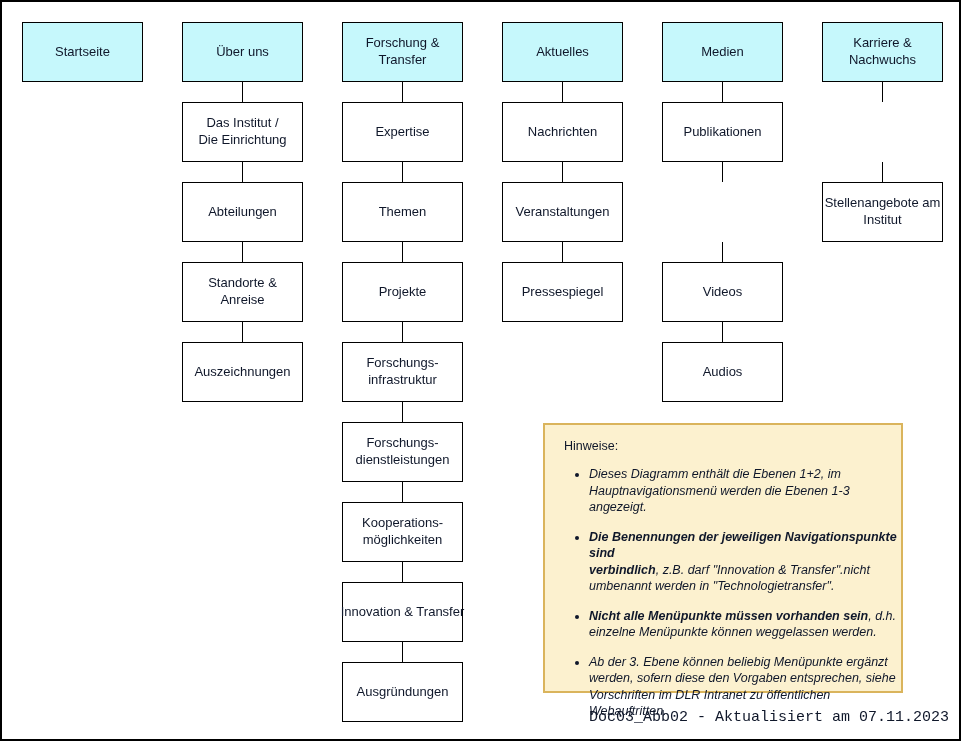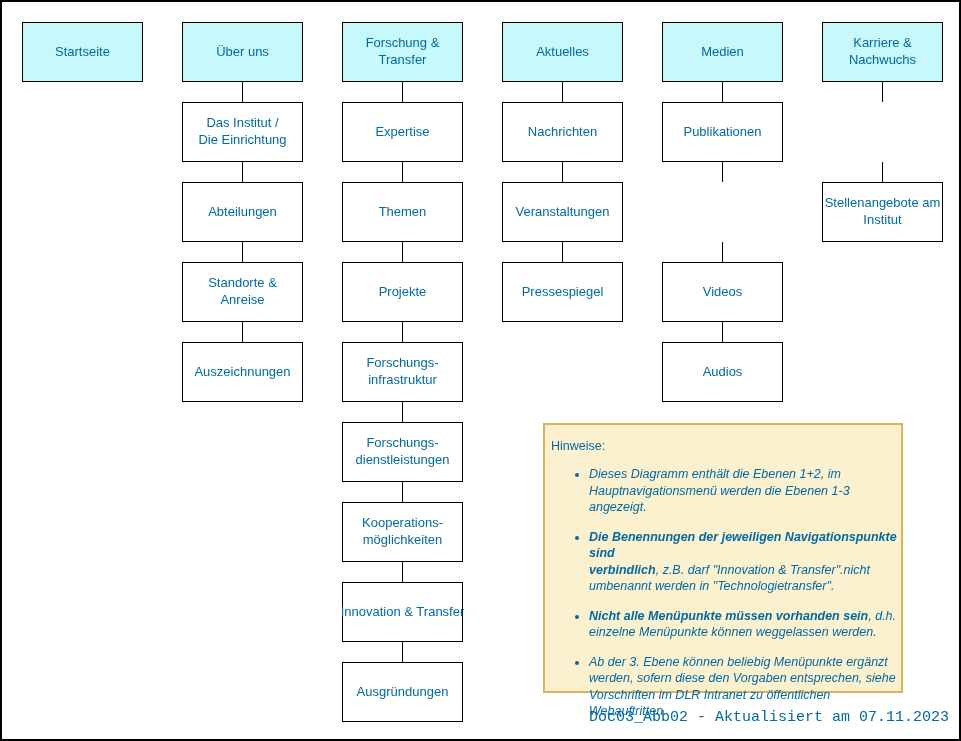--- a/index.html
+++ b/index.html
@@ -3,21 +3,21 @@
 <meta charset="utf-8">
 <style>
   html,body{margin:0;padding:0;background:#fff;}
   .page{
     position:relative;
     width:961px;height:741px;
     box-sizing:border-box;
     background:#fff;
     border:2px solid #000;
     font-family:"Liberation Sans",sans-serif;
-    color:#0369a1;
+    color:#0f172a;
     overflow:hidden;
   }
   .box{
     position:absolute;
     width:121px;height:60px;
     box-sizing:border-box;
     border:1px solid var(--box-border,#000);
     background:var(--level2-fill,#fff);
     display:flex;align-items:center;justify-content:center;
     text-align:center;
@@ -34,21 +34,21 @@
   .note{
     position:absolute;
     left:541px;top:421px;
     width:360px;height:270px;
     box-sizing:border-box;
     background:var(--note-fill,#FCF1CF);
     border:2px solid var(--note-border,#DAB45C);
     font-size:12.5px;
     padding:14px 4px 6px 5px;
   }
-  .note-title{margin:0 0 0 1px;}
+  .note-title{margin:0 0 0 14px;}
   .note ul{
     margin:13px 0 0 0;
     padding-left:39px;
     width:320px;
     font-style:italic;
   }
   .note li{
     margin-bottom:13px;
     line-height:1.32;
     white-space:pre-line;

